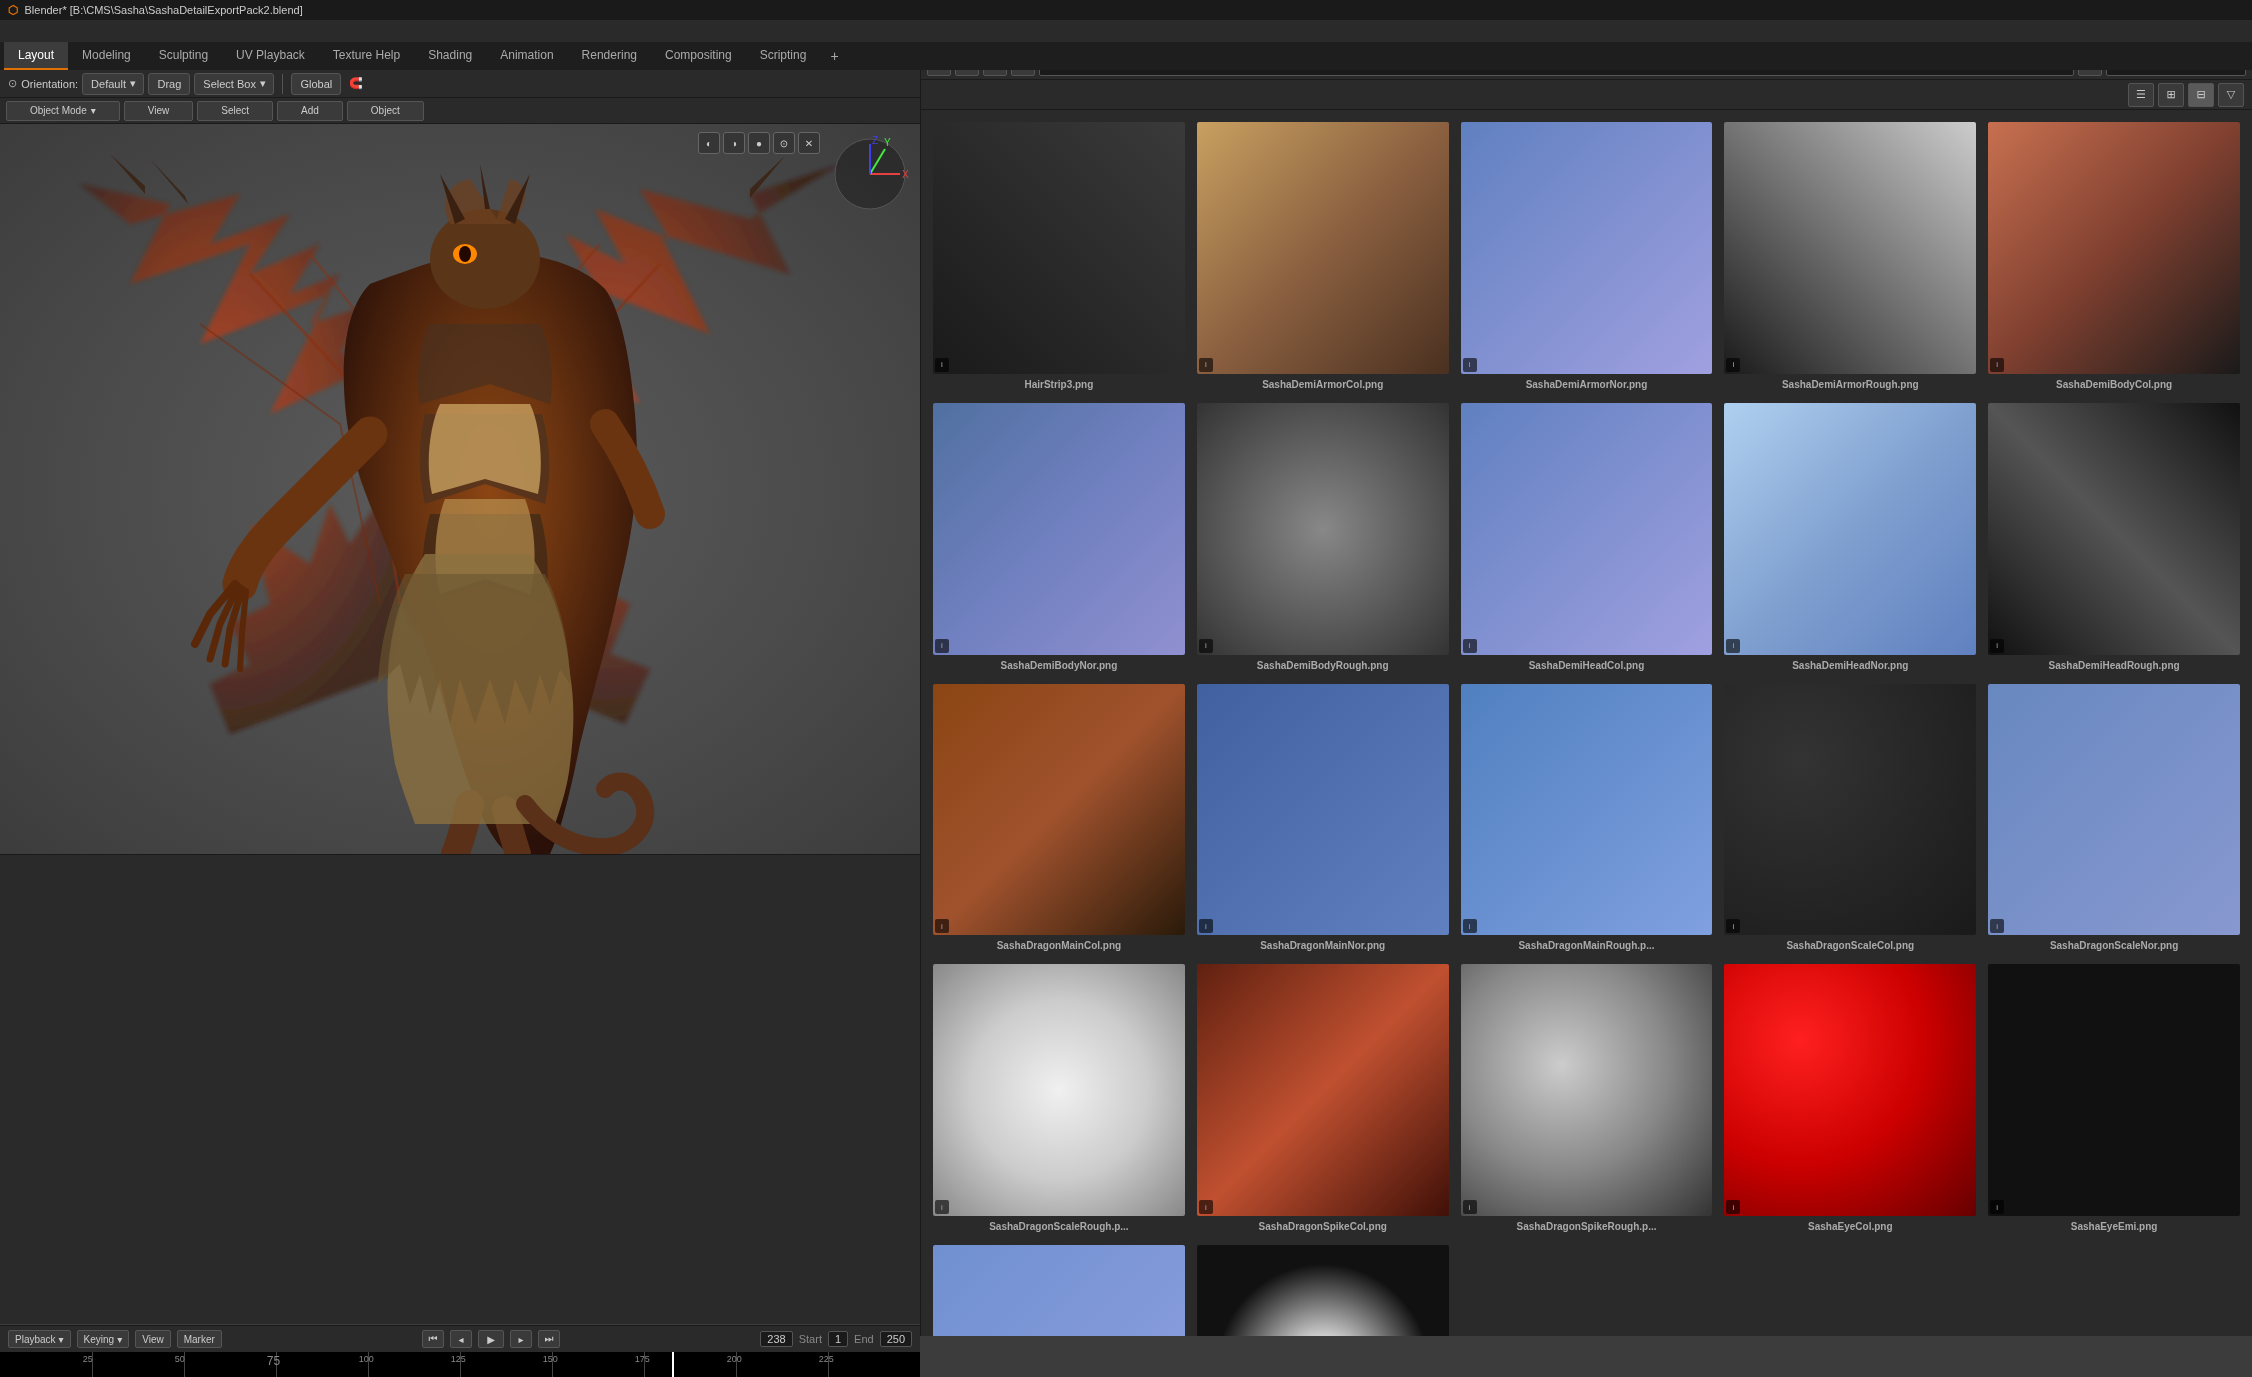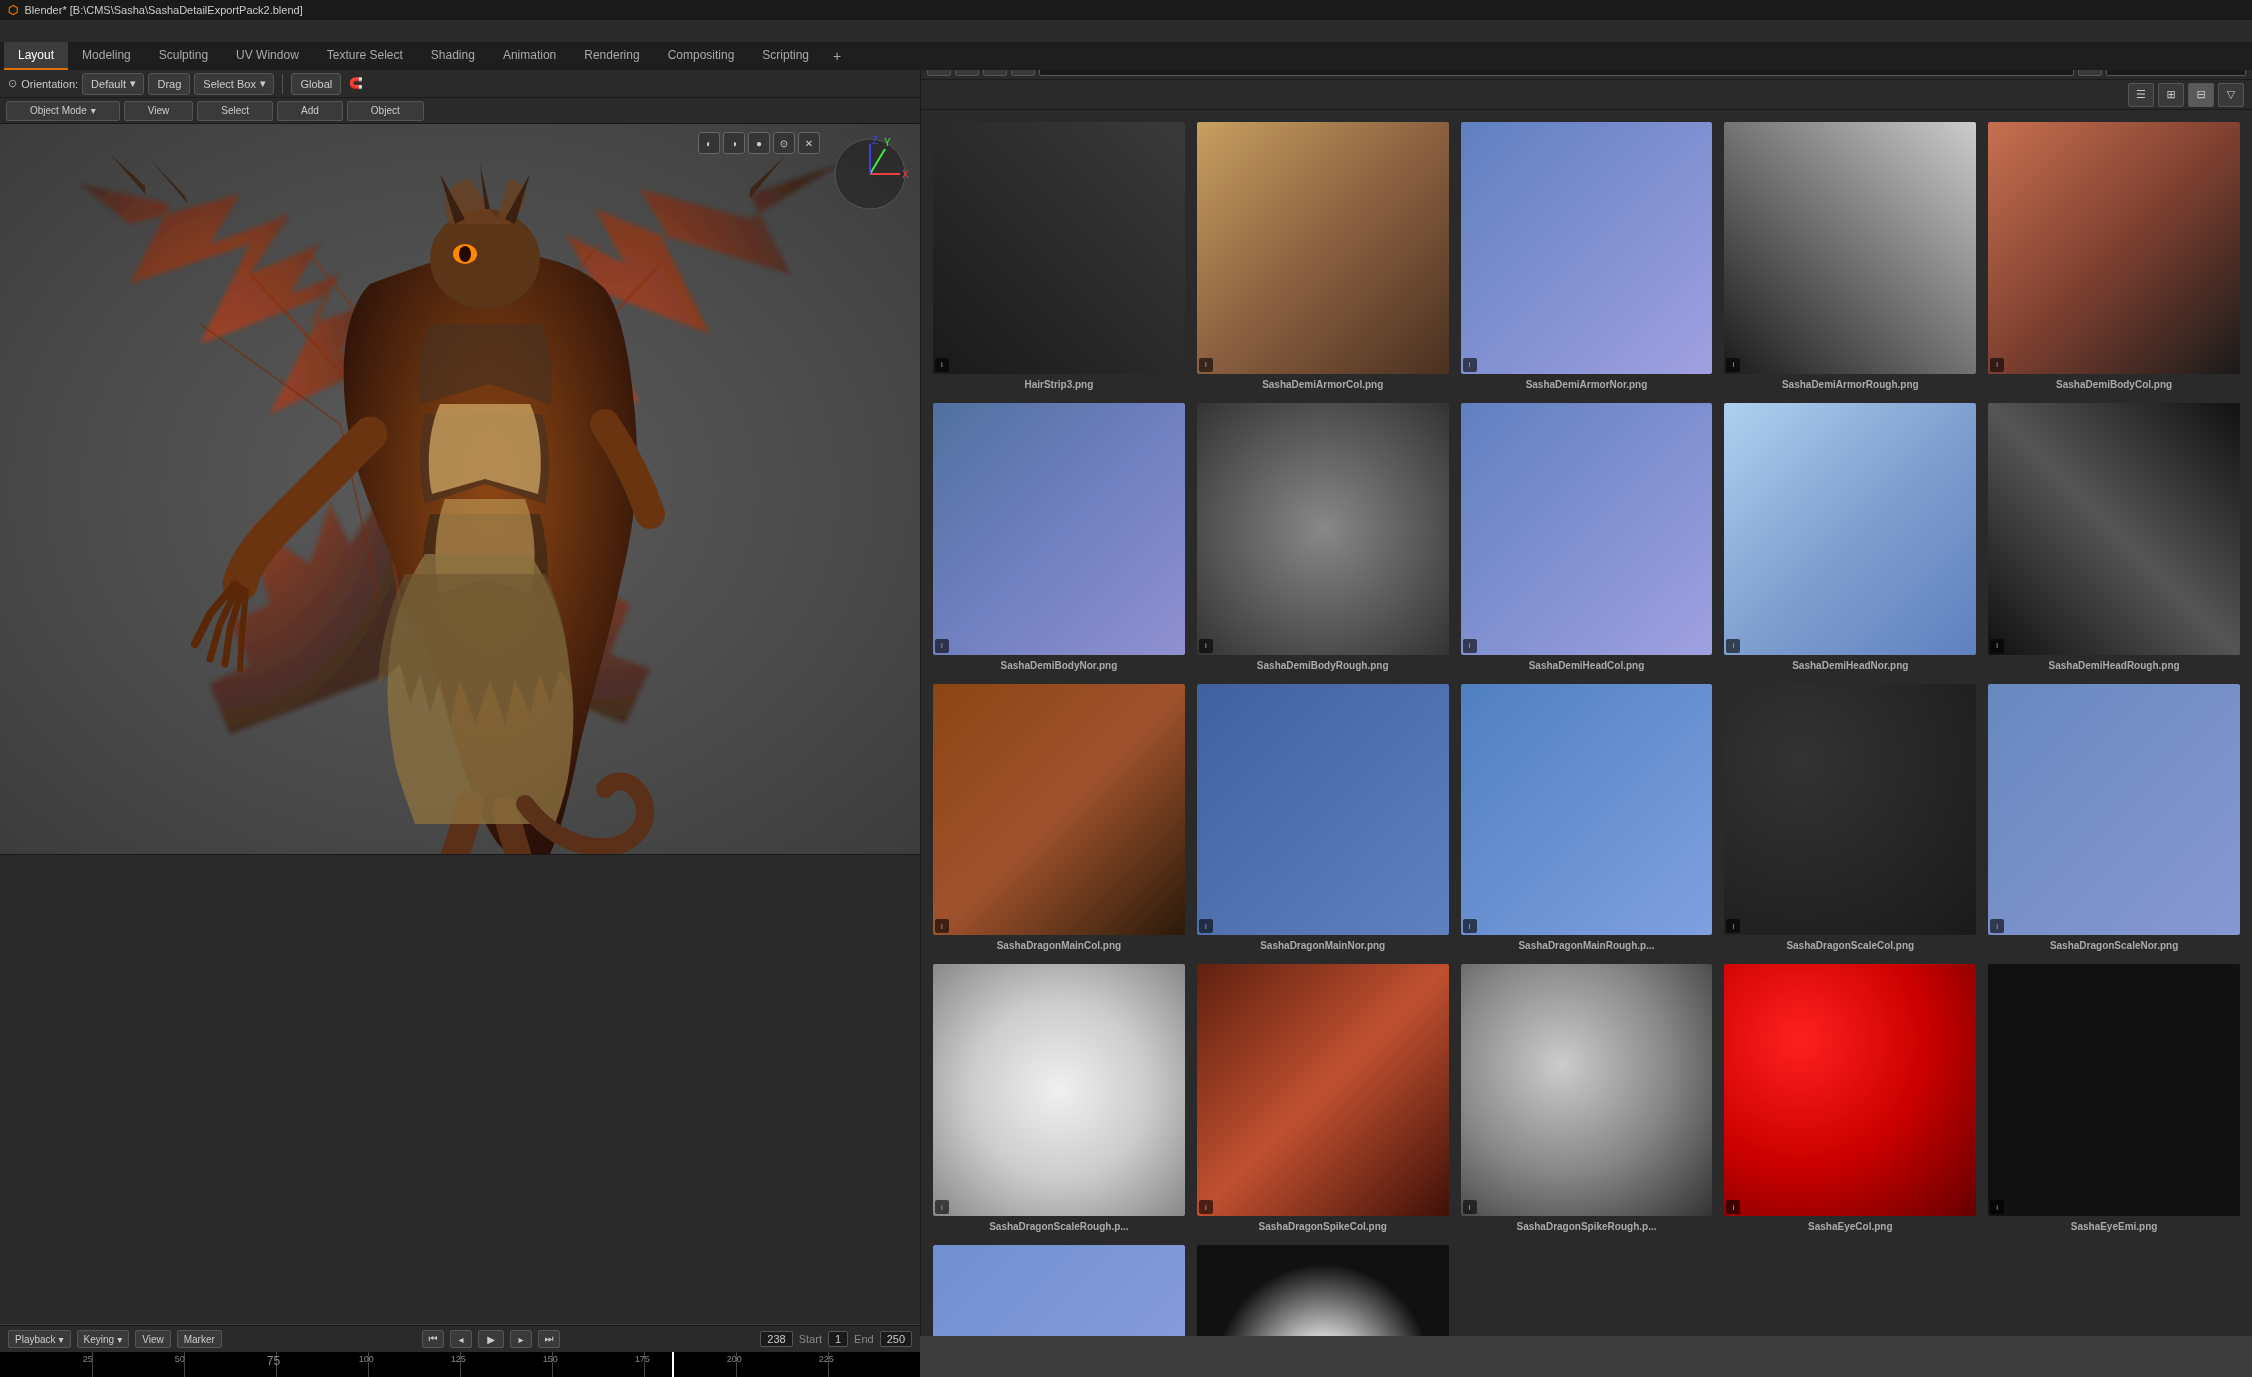--- a/index.html
+++ b/index.html
@@ -481,24 +481,24 @@
   <div class="ws-tab active">
       <span>Layout</span>
     </div>
   <div class="ws-tab">
       <span>Modeling</span>
     </div>
   <div class="ws-tab">
       <span>Sculpting</span>
     </div>
   <div class="ws-tab">
-      <span>UV Window</span>
+      <span>UV Playback</span>
     </div>
   <div class="ws-tab">
-      <span>Texture Select</span>
+      <span>Texture Help</span>
     </div>
   <div class="ws-tab">
       <span>Shading</span>
     </div>
   <div class="ws-tab">
       <span>Animation</span>
     </div>
   <div class="ws-tab">
       <span>Rendering</span>
     </div>

